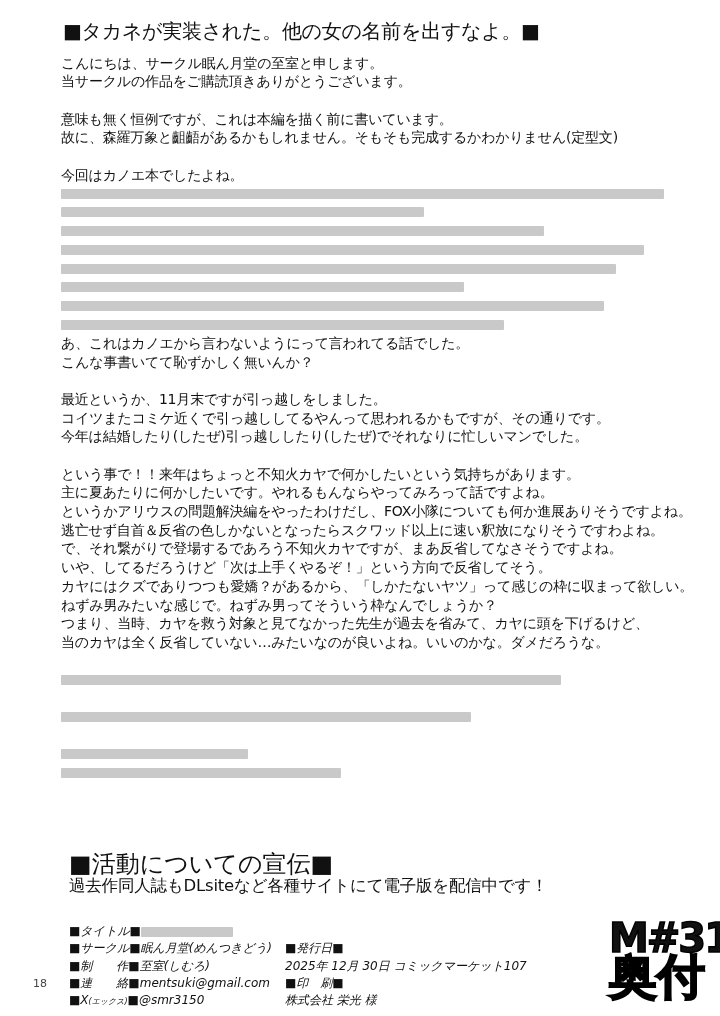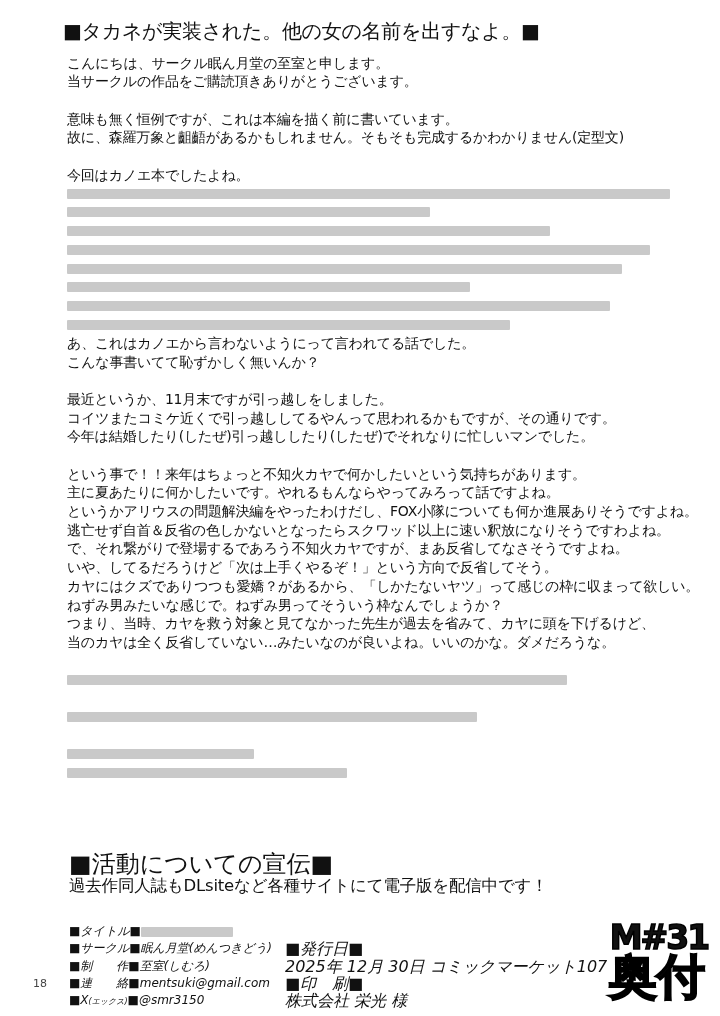--- a/index.html
+++ b/index.html
@@ -6,43 +6,43 @@
   body {
     width:720px; height:1016px; position:relative; overflow:hidden;
     background:#ffffff; color:#111111;
     font-family:"DejaVu Sans", "Liberation Sans", sans-serif;
   }
   .header {
     position:absolute; left:63px; top:18px;
     font-size:20px; line-height:26px; white-space:nowrap; letter-spacing:-0.3px;
   }
   .afterword {
-    position:absolute; left:67px; top:53.6px;
+    position:absolute; left:61px; top:53.6px;
     font-size:14px; letter-spacing:-0.2px;
   }
   .line {
     height:18.7px; line-height:18.7px; white-space:nowrap;
     display:flex; align-items:center;
   }
   .redact {
     display:inline-block; height:10px; background:#c9c9c9; border-radius:1px;
   }
   .promo { position:absolute; left:69px; top:853px; white-space:nowrap; }
   .promo-title { font-size:24px; line-height:22px; }
   .promo-line { font-size:16.5px; line-height:21px; letter-spacing:-0.2px; }
   .colophon { position:absolute; left:69px; top:923px; font-size:12px; }
   .col-row { height:17.3px; line-height:17.3px; white-space:nowrap; display:flex; align-items:center;font-style:italic; }
   .col-label { display:inline-block; min-width:66px; }
   .col-label .small { font-size:8px; }
-  .col-right { position:absolute; left:285px; top:940.3px; font-size:16px; }
+  .col-right { position:absolute; left:285px; top:940.3px; font-size:12px; }
   .page-number { position:absolute; left:33px; top:977px; font-size:11px; color:#444; }
   .stamp-code {
     position:absolute; left:609px; top:922px; width:100px;
-    font-size:33px; line-height:32px; font-weight:bold; letter-spacing:-2px;
-    -webkit-text-stroke:1.5px #000; text-align:center;
+    font-size:40px; line-height:32px; font-weight:bold; letter-spacing:-2px;
+    -webkit-text-stroke:1.5px #000; 
   }
   .stamp-label {
     position:absolute; left:609px; top:952px; width:100px;
     font-size:48px; line-height:48px; font-weight:bold; text-align:left;
     -webkit-text-stroke:2px #000;
   }
 </style>
 </head>
 <body>
 

